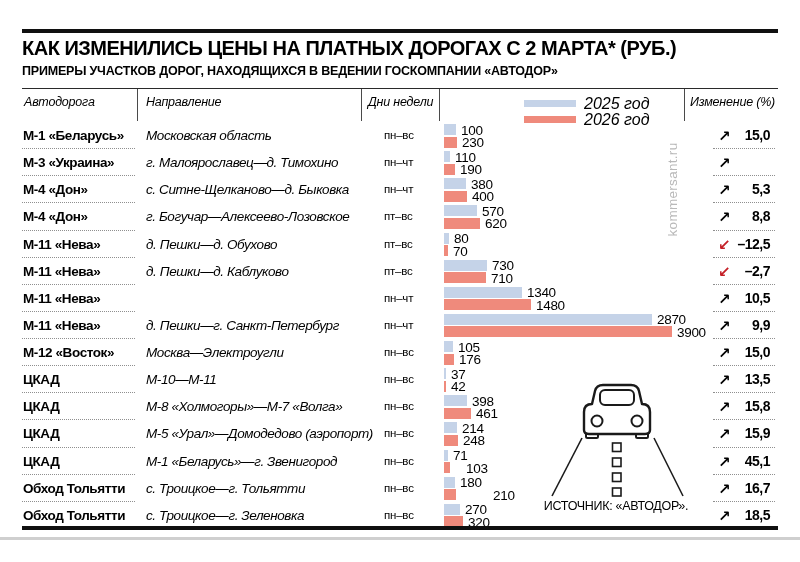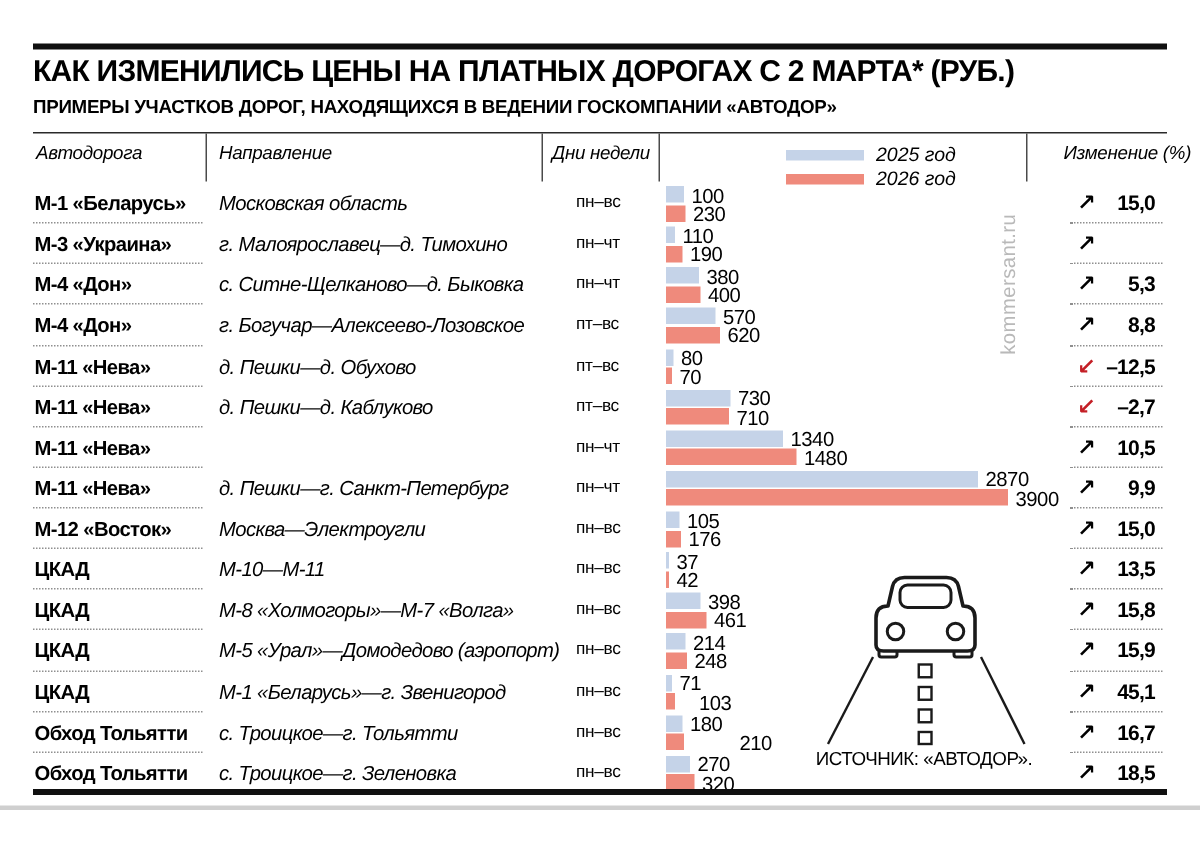--- a/index.html
+++ b/index.html
@@ -11,21 +11,21 @@
   .rule-thick{position:absolute;left:22px;width:756px;height:4px;background:#101010;}
   .edge-line{position:absolute;left:0;width:800px;height:3px;background:#cfcfcf;}
   
   .title{position:absolute;left:22px;top:37px;font-size:20px;font-weight:700;letter-spacing:-0.5px;white-space:nowrap;}
   .subtitle{position:absolute;left:22px;top:64px;font-size:12.5px;font-weight:700;letter-spacing:-0.2px;white-space:nowrap;}
   
   .header-topline{position:absolute;left:22px;top:88px;width:756px;height:1px;background:#2a2a2a;}
   .colhead{position:absolute;top:95px;font-size:12.5px;font-style:italic;letter-spacing:-0.2px;white-space:nowrap;}
   .vdiv{position:absolute;top:89px;height:32px;width:1px;background:#4a4a4a;}
   .legend-swatch{position:absolute;left:524px;width:52px;height:7px;}
-  .legend-label{position:absolute;left:584px;font-size:13px;font-style:italic;white-space:nowrap;}
+  .legend-label{position:absolute;left:584px;font-size:16px;font-style:italic;white-space:nowrap;}
   
   #rows{position:absolute;left:22px;top:122px;width:756px;height:407px;}
   .row{position:absolute;left:0;width:756px;height:27.13px;}
   .road{position:absolute;left:1px;top:0;line-height:27px;font-size:13.5px;font-weight:700;letter-spacing:-0.4px;white-space:nowrap;}
   .dir{position:absolute;left:124px;top:0;line-height:27px;font-size:13.5px;font-style:italic;letter-spacing:-0.4px;white-space:nowrap;}
   .days{position:absolute;left:362px;top:0;line-height:27px;font-size:11.5px;letter-spacing:-0.2px;white-space:nowrap;}
   .bars{position:absolute;left:422px;top:0;height:100%;}
   .bar{position:absolute;left:0;height:11px;}
   .b2025{top:2px;}
   .b2026{top:14.5px;}
@@ -55,21 +55,21 @@
 
   <div class="rule-thick" style="top:29px;"></div>
 
   <div class="title">КАК ИЗМЕНИЛИСЬ ЦЕНЫ НА ПЛАТНЫХ ДОРОГАХ С 2 МАРТА* (РУБ.)</div>
   <div class="subtitle">ПРИМЕРЫ УЧАСТКОВ ДОРОГ, НАХОДЯЩИХСЯ В ВЕДЕНИИ ГОСКОМПАНИИ «АВТОДОР»</div>
 
   <div class="header-topline"></div>
   <div class="colhead" style="left:24px;">Автодорога</div>
   <div class="colhead" style="left:146px;">Направление</div>
   <div class="colhead" style="left:368px;">Дни недели</div>
-  <div class="colhead" style="left:690px;margin-left:19px;">Изменение (%)</div>
+  <div class="colhead" style="left:690px;">Изменение (%)</div>
   <div class="vdiv" style="left:137px;"></div>
   <div class="vdiv" style="left:361px;"></div>
   <div class="vdiv" style="left:439px;"></div>
   <div class="vdiv" style="left:684px;"></div>
 
   <div class="legend-swatch" style="top: 100px; background: rgb(197, 211, 232);"></div>
   <div class="legend-label" style="top:95px;">2025 год</div>
   <div class="legend-swatch" style="top: 116px; background: rgb(239, 138, 124);"></div>
   <div class="legend-label" style="top:111px;">2026 год</div>
 

